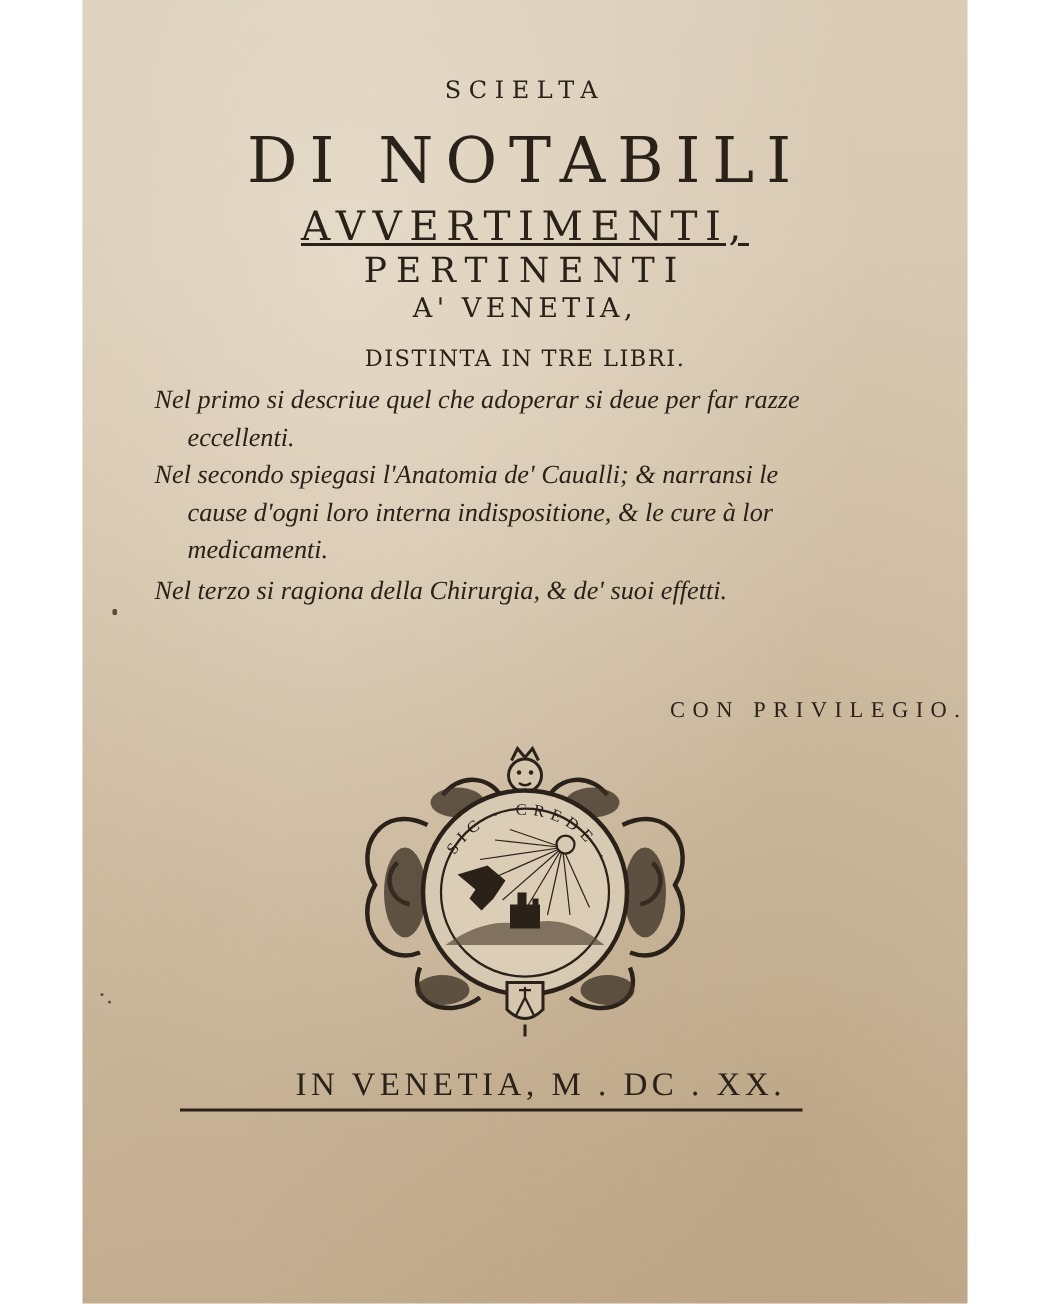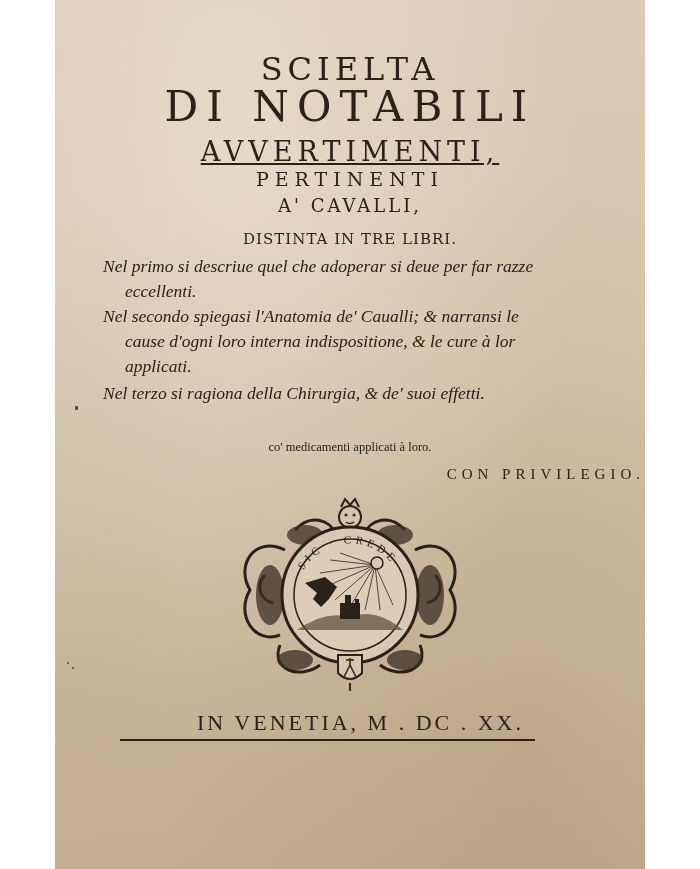--- a/index.html
+++ b/index.html
@@ -27,24 +27,24 @@
       font-family: "DejaVu Serif", "Liberation Serif", serif;
       color: #2a2119;
     }
     .line {
       position: absolute;
       left: 0;
       width: 590px;
       text-align: center;
       white-space: nowrap;
     }
-    .t1 { top: 50px; font-size: 32px; letter-spacing: 5px; }
+    .t1 { top: 50px; font-size: 16px; letter-spacing: 5px; }
     .t2 { top: 82px; font-size: 42px; letter-spacing: 8px; }
     .t3 { top: 136px; font-size: 27px; letter-spacing: 5px; text-decoration: underline; }
-    .t4 { top: 168px; font-size: 19px; letter-spacing: 6px; }
+    .t4 { top: 168px; font-size: 23px; letter-spacing: 6px; }
     .t5 { top: 195px; font-size: 18px; letter-spacing: 3px; }
     .t6 { top: 230px; font-size: 15px; letter-spacing: 1px; }
 
     .ital {
       position: absolute;
       font-family: "Liberation Serif", "DejaVu Serif", serif;
       font-style: italic;
       font-size: 17.5px;
       white-space: nowrap;
       color: #2a2119;
@@ -113,31 +113,30 @@
   </style>
 </head>
 <body>
 
 <div class="page">
 
   <div class="line t1">SCIELTA</div>
   <div class="line t2">DI NOTABILI</div>
   <div class="line t3">AVVERTIMENTI,</div>
   <div class="line t4">PERTINENTI</div>
-  <div class="line t5">A' CAVALLI,</div>
+  <div class="line t5">A' VENETIA,</div>
   <div class="line t6">DISTINTA IN TRE LIBRI.</div>
 
   <div class="ital i1">Nel primo si descriue quel che adoperar si deue per far razze</div>
   <div class="ital i1b">eccellenti.</div>
   <div class="ital i2">Nel secondo spiegasi l'Anatomia de' Caualli; &amp; narransi le</div>
   <div class="ital i2b">cause d'ogni loro interna indispositione, &amp; le cure à lor</div>
-  <div class="ital i2c">applicati.</div>
+  <div class="ital i2c">medicamenti.</div>
   <div class="ital i3">Nel terzo si ragiona della Chirurgia, &amp; de' suoi effetti.</div>
 
-  <div class="note n2">co' medicamenti applicati à loro.</div>
 
   <div class="priv">CON PRIVILEGIO.</div>
 
   <div class="device">
     <svg width="250" height="200" viewBox="0 0 250 200" xmlns="http://www.w3.org/2000/svg">
 
       <g fill="none" stroke="#2a2119" stroke-width="3">
         <path d="M60 55 C30 40, 10 70, 25 95 C10 120, 30 150, 55 140"></path>
         <path d="M190 55 C220 40, 240 70, 225 95 C240 120, 220 150, 195 140"></path>
         <path d="M70 35 C85 18, 105 25, 110 38"></path>

